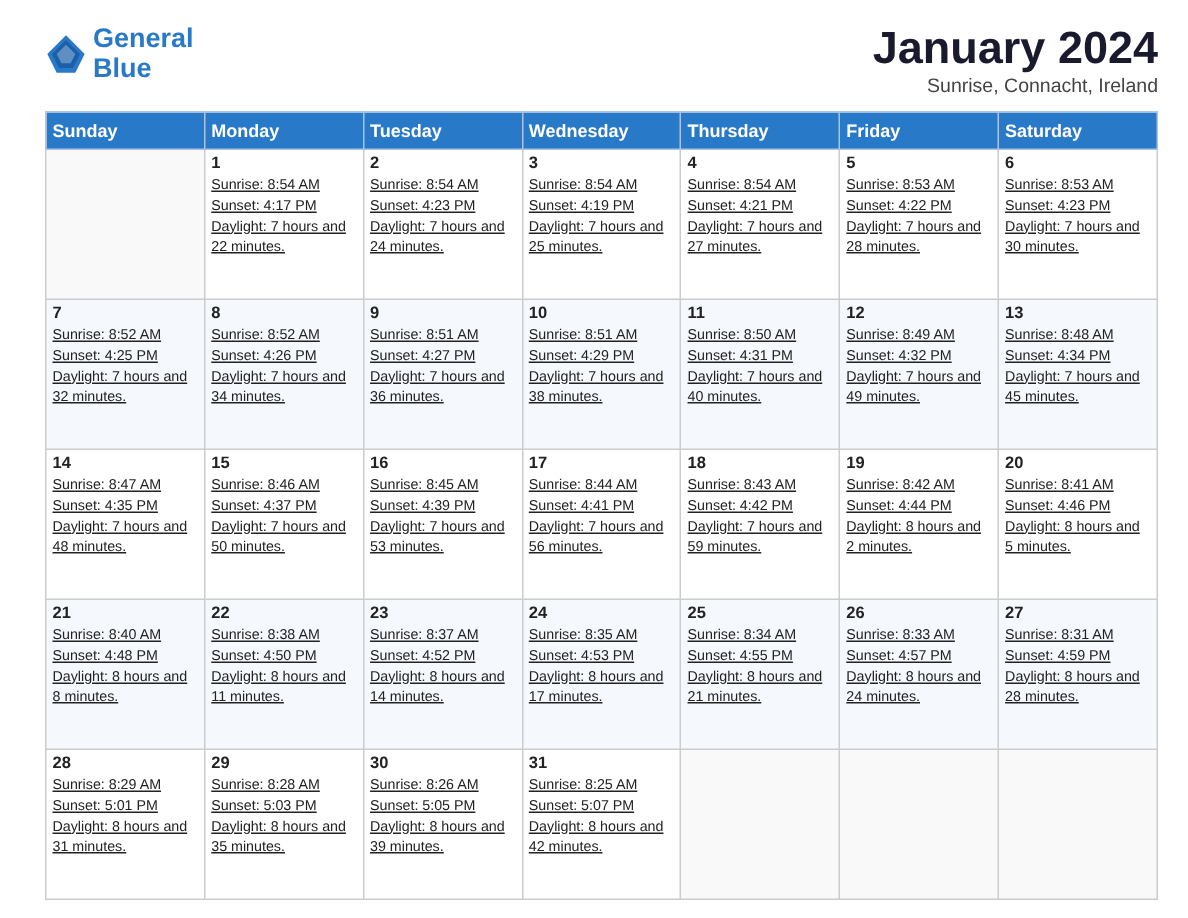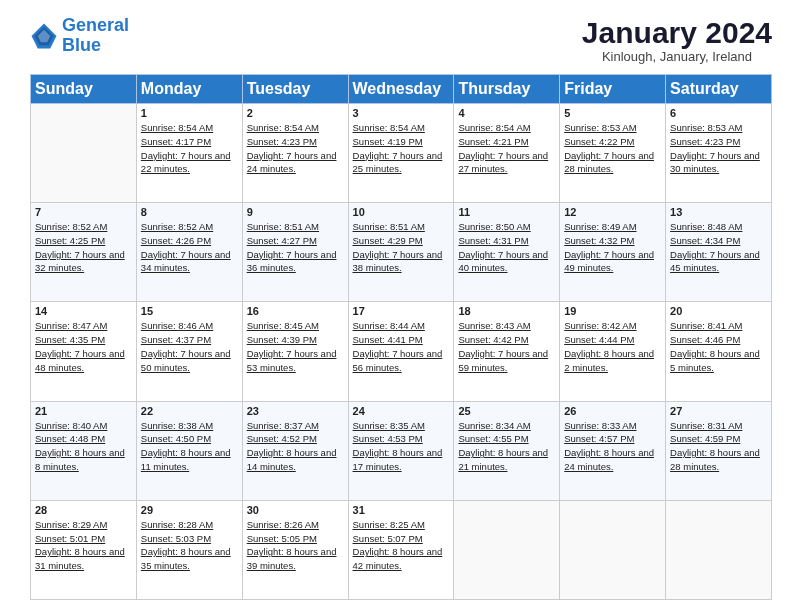--- a/index.html
+++ b/index.html
@@ -35,21 +35,21 @@
       line-height: 1.1;
     }
     .logo-text span {
       color: #2979c9;
     }
     .logo-icon {
       width: 28px;
       height: 28px;
     }
     .title-block {
-      text-align: center;
+      text-align: right;
     }
     .month-title {
       font-size: 30px;
       font-weight: bold;
       color: #1a1a2e;
       line-height: 1.1;
     }
     .subtitle {
       font-size: 13px;
       color: #444;
@@ -57,21 +57,21 @@
     .calendar {
       flex: 1;
       border: 1px solid #ccc;
       border-collapse: collapse;
       width: 100%;
       table-layout: fixed;
     }
     .calendar th {
       background-color: #2979c9;
       color: #fff;
-      font-size: 16px;
+      font-size: 12px;
       font-weight: bold;
       padding: 5px 4px;
       text-align: left;
       border: 1px solid #aac4e8;
     }
     .calendar td {
       vertical-align: top;
       border: 1px solid #ccc;
       padding: 3px 4px;
       font-size: 9.5px;
@@ -107,21 +107,21 @@
         <polygon points="18,6 30,18 24,30 12,30 6,18" fill="#1a5fa8"></polygon>
         <polygon points="18,10 26,18 22,26 14,26 10,18" fill="#fff" opacity="0.3"></polygon>
       </svg>
       <div class="logo-text">
         <div><span>General</span></div>
         <div style="color:#2979c9">Blue</div>
       </div>
     </div>
     <div class="title-block">
       <div class="month-title">January 2024</div>
-      <div class="subtitle">Kinlough, January, Ireland</div>
+      <div class="subtitle">Sunrise, Connacht, Ireland</div>
     </div>
   </div>
 
   <table class="calendar">
     <thead>
       <tr>
         <th>Sunday</th>
         <th>Monday</th>
         <th>Tuesday</th>
         <th>Wednesday</th>

